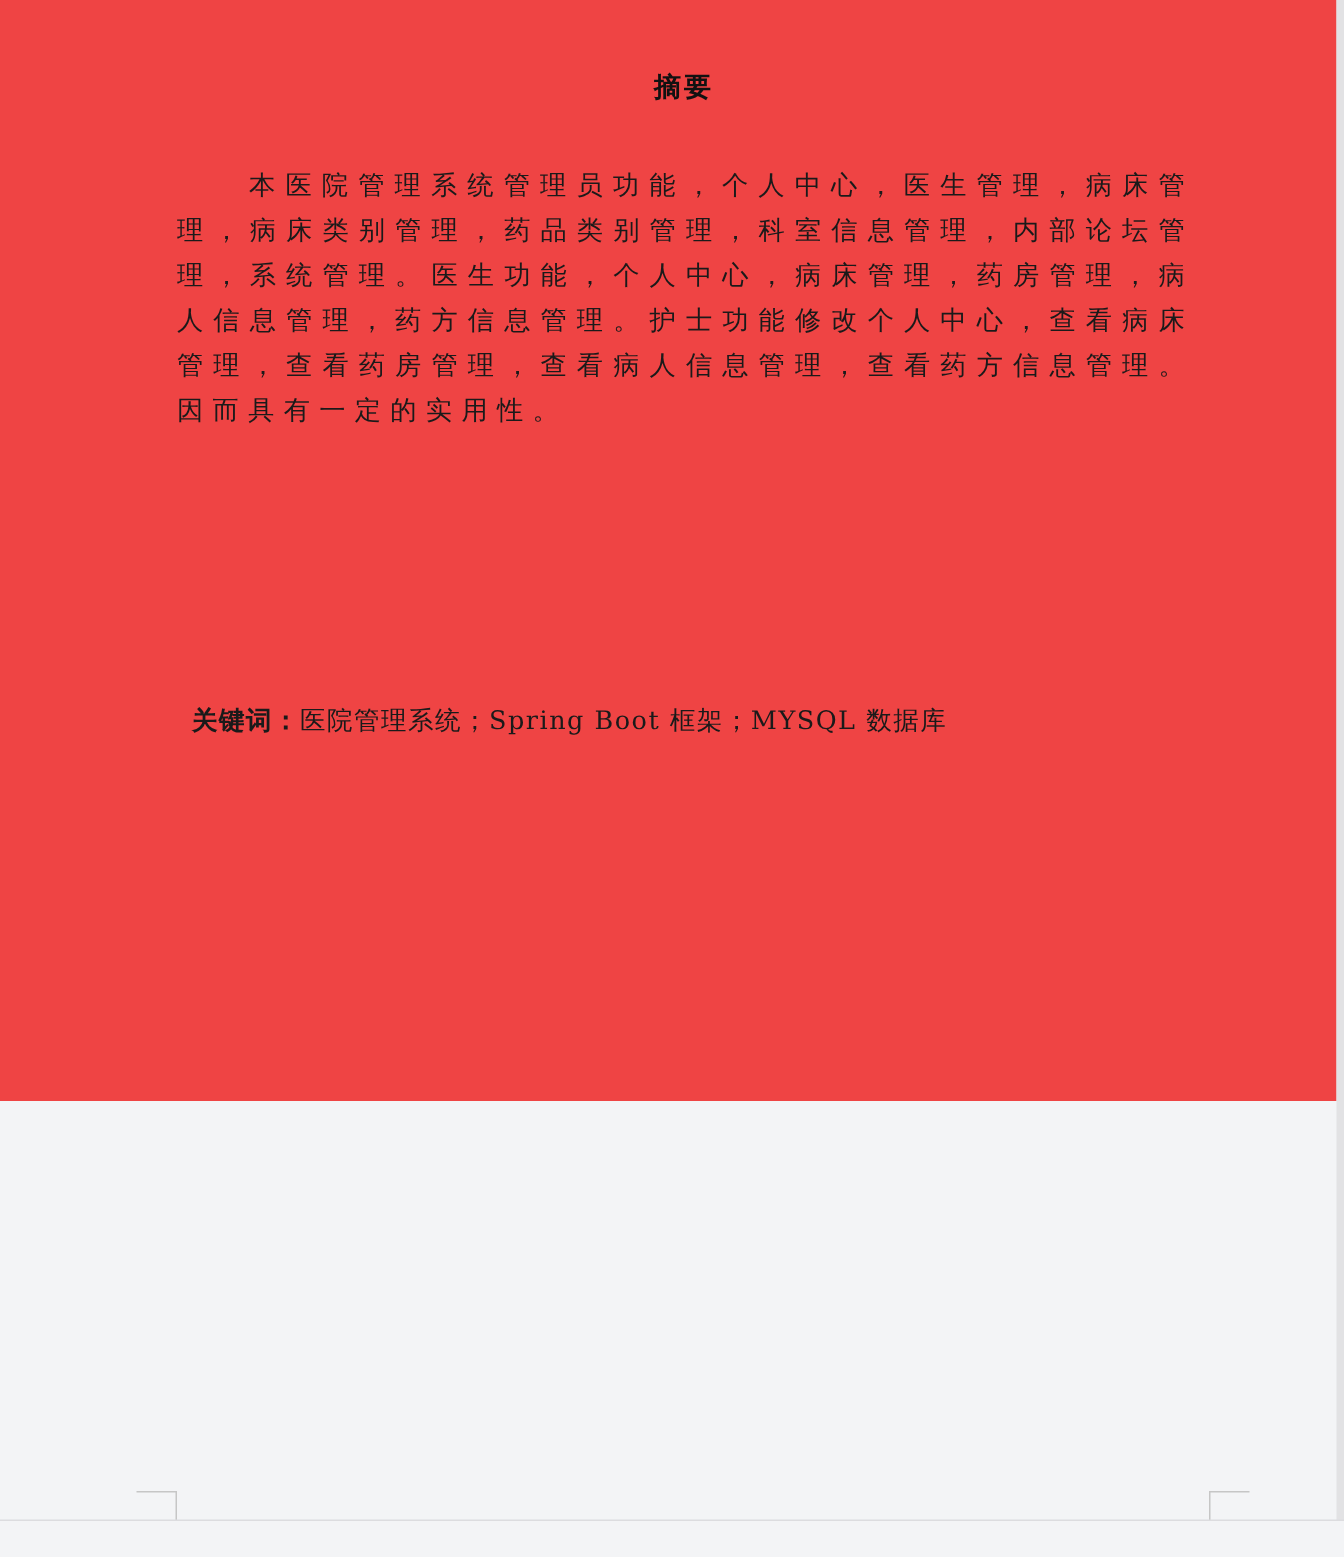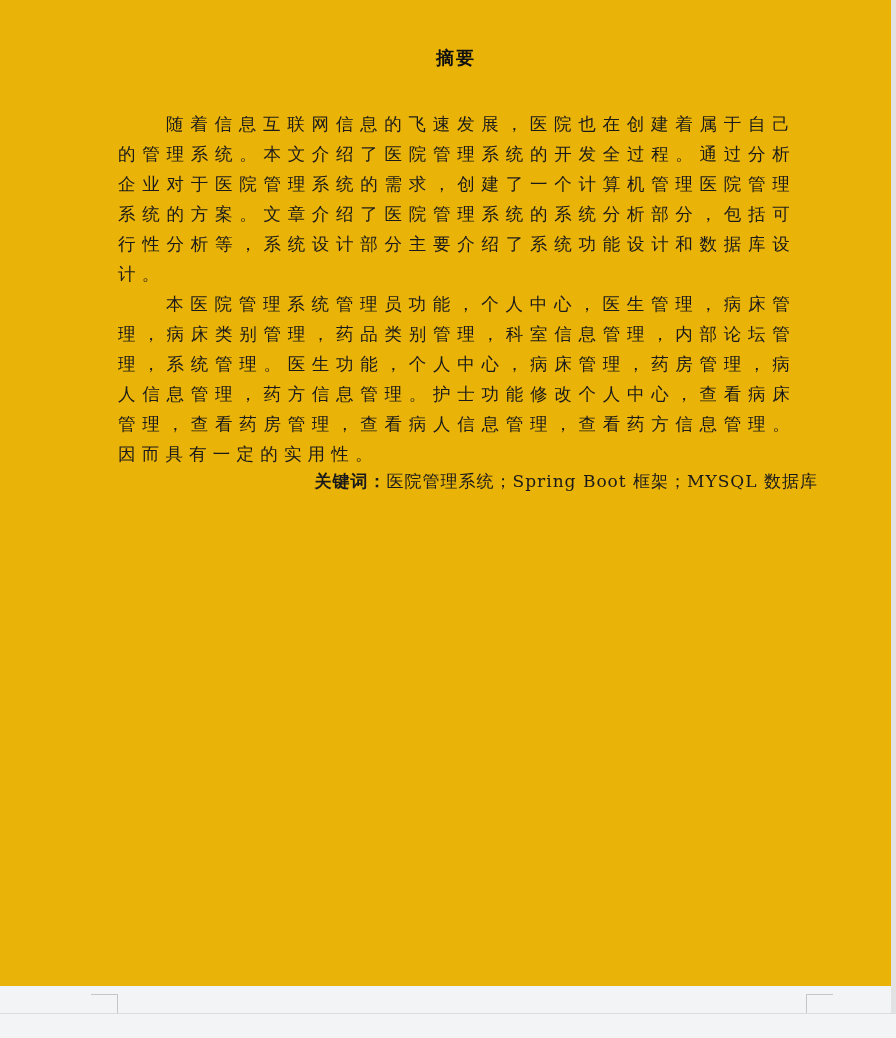--- a/index.html
+++ b/index.html
@@ -3,58 +3,57 @@
 <meta charset="utf-8">
 <style>
   html, body { margin: 0; padding: 0; }
   body {
     width: 896px; height: 1038px; overflow: hidden; position: relative;
     background: #f3f4f6;
     font-family: "DejaVu Serif", "Liberation Serif", serif;
     color: #222;
   }
   .page {
-    position: absolute; left: 0; top: 0; width: 891px; height: 986px;
-    background: #eab308;
+    position: absolute; left: 0; top: 0; width: 891px; height: 734px;
+    background: #ef4444;
   }
   .scroll-edge {
     position: absolute; left: 891px; top: 0; width: 5px; height: 1014px;
     background: #e2e2e4;
   }
   .bottom-line {
     position: absolute; left: 0; top: 1013px; width: 896px; height: 1px; background: #dcdcdf;
   }
   .title {
     position: absolute; left: 0; width: 912px; top: 46px; text-align: center;
     font-family: "DejaVu Sans", sans-serif; font-size: 18px; font-weight: bold; color: #111;
     letter-spacing: 2px;
   }
   .body-text {
     position: absolute; left: 118px; top: 109px; width: 678px;
     font-size: 17.5px; line-height: 30px; letter-spacing: 6.2px;
     text-align: justify; text-align-last: left; color: #1a1a1a;
   }
   .body-text p { margin: 0; text-indent: 48px; }
   .keywords {
-    position: absolute; left: 118px; top: 466px; width: 700px;
-    font-size: 17px; line-height: 30px; letter-spacing: 1px; color: #1a1a1a; text-align: right;
+    position: absolute; left: 128px; top: 466px; width: 700px;
+    font-size: 17px; line-height: 30px; letter-spacing: 1px; color: #1a1a1a;
   }
   .keywords .kw-label { font-weight: bold; font-family: "DejaVu Sans", sans-serif; letter-spacing: 1px; }
   .corner { position: absolute; border-color: #c6c6c6; border-style: solid; width: 26px; height: 19px; }
   .corner.left { left: 91px; top: 994px; border-width: 1px 1px 0 0; }
   .corner.right { left: 806px; top: 994px; border-width: 1px 0 0 1px; }
 </style>
 </head>
 <body>
 
 <div class="page">
   <div class="title">摘要</div>
 
   <div class="body-text">
-    <p>随着信息互联网信息的飞速发展，医院也在创建着属于自己的管理系统。本文介绍了医院管理系统的开发全过程。通过分析企业对于医院管理系统的需求，创建了一个计算机管理医院管理系统的方案。文章介绍了医院管理系统的系统分析部分，包括可行性分析等，系统设计部分主要介绍了系统功能设计和数据库设计。</p>
     <p>本医院管理系统管理员功能，个人中心，医生管理，病床管理，病床类别管理，药品类别管理，科室信息管理，内部论坛管理，系统管理。医生功能，个人中心，病床管理，药房管理，病人信息管理，药方信息管理。护士功能修改个人中心，查看病床管理，查看药房管理，查看病人信息管理，查看药方信息管理。因而具有一定的实用性。</p>
   </div>
 
   <div class="keywords">
     <span class="kw-label">关键词：</span><span>医院管理系统；Spring Boot 框架；MYSQL 数据库</span>
   </div>
 
   <div class="corner left"></div>
   <div class="corner right"></div>
 </div>

